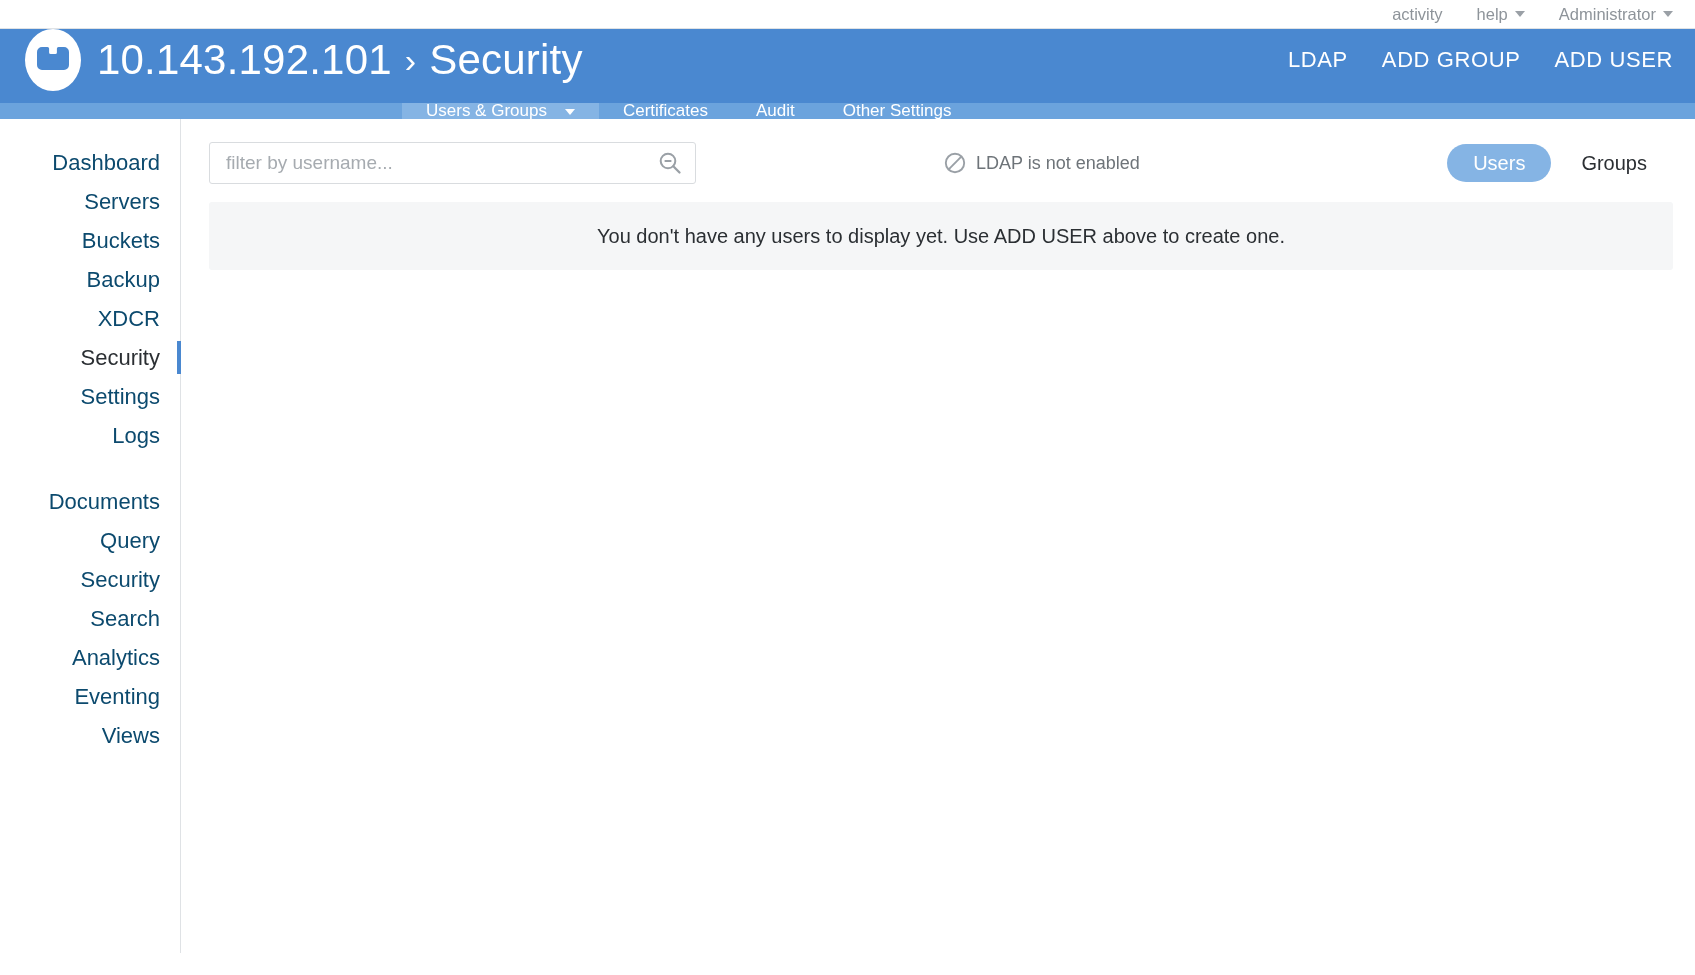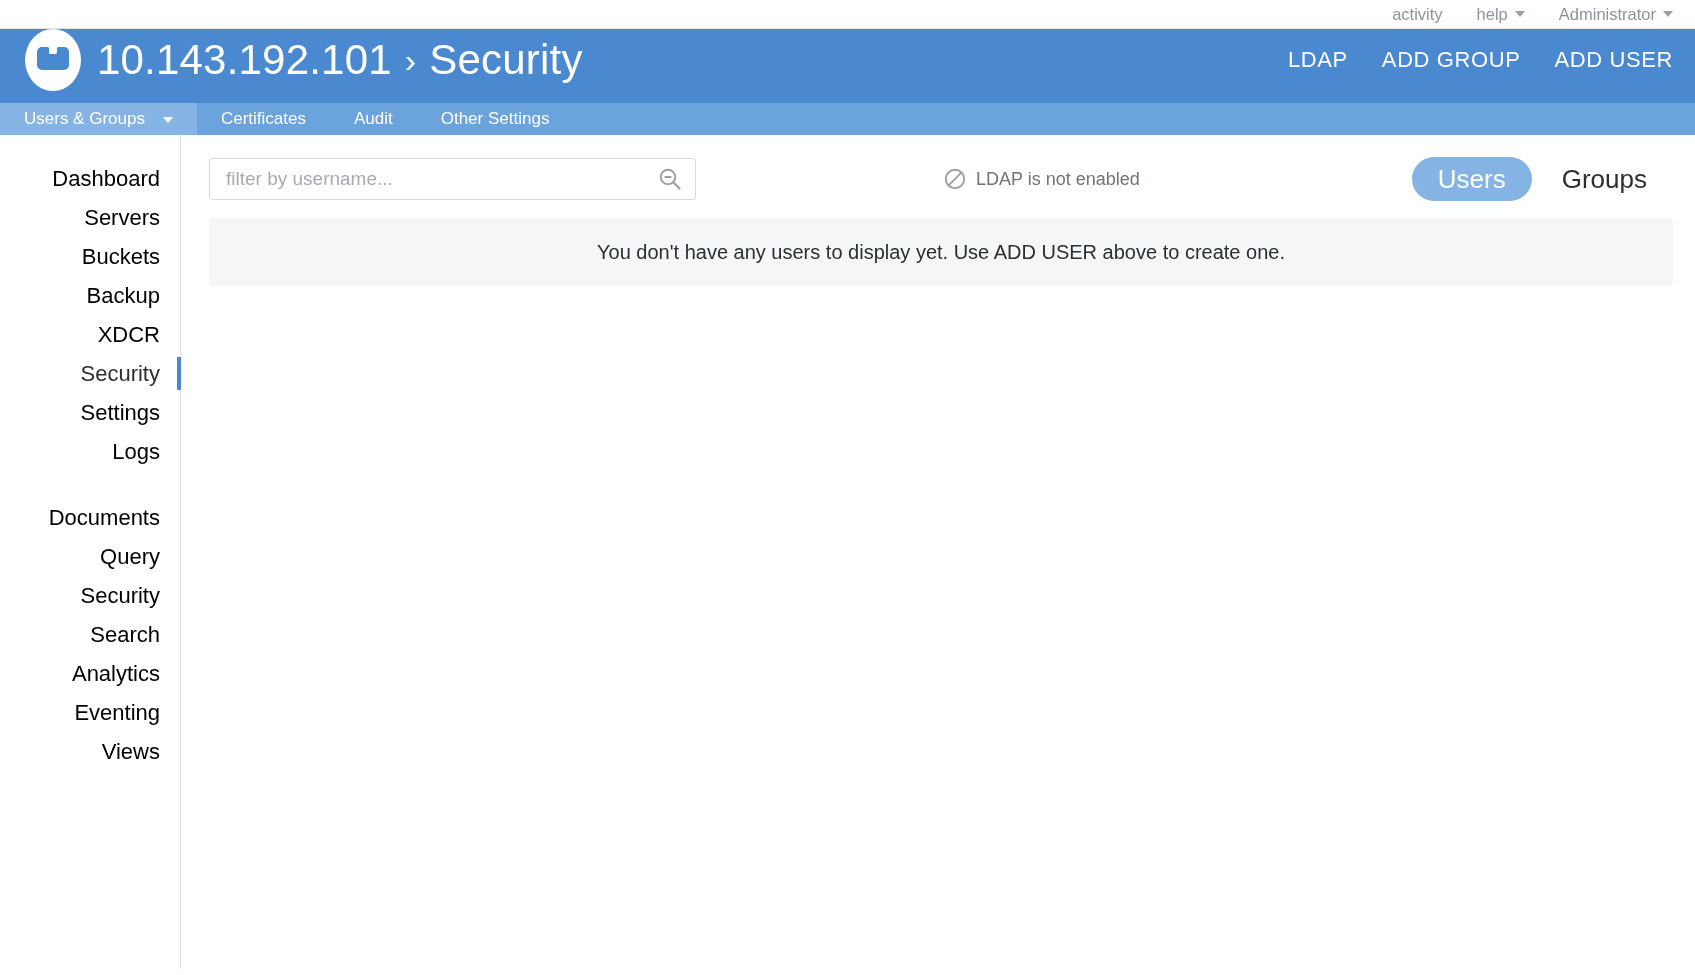--- a/index.html
+++ b/index.html
@@ -79,24 +79,25 @@
   .header-action {
     color: #ffffff;
     font-size: 22px;
     letter-spacing: .6px;
     cursor: pointer;
     white-space: nowrap;
   }
 
   
   .subnav {
-    height: 32px;
+    height: 16px;
     background: #6ba3dd;
     display: flex;
     align-items: stretch;
+    padding-left: 402px;
   }
   .subtab {
     display: flex;
     align-items: center;
     justify-content: center;
     gap: 18px;
     padding: 0 24px;
     color: #ffffff;
     font-size: 17px;
     cursor: pointer;
@@ -126,21 +127,21 @@
     padding-top: 24px;
     display: flex;
     flex-direction: column;
     align-items: stretch;
     position: relative;
   }
   .nav-item {
     position: relative;
     text-align: right;
     padding: 6.5px 20px 6.5px 0;
-    color: #000000;
+    color: #0c4a6e;
     font-size: 22px;
     font-weight: 400;
     cursor: pointer;
     white-space: nowrap;
   }
   .nav-item.active { color: #2b2f33; }
   .nav-item.active::after {
     content: "";
     position: absolute;
     right: -1px;
@@ -196,21 +197,21 @@
     white-space: nowrap;
   }
 
   .toggle-group {
     margin-left: auto;
     display: flex;
     align-items: center;
     gap: 4px;
   }
   .toggle-btn {
-    font-size: 26px;
+    font-size: 20px;
     color: #2b2f33;
     padding: 9px 26px;
     border-radius: 22px;
     cursor: pointer;
     white-space: nowrap;
     line-height: 1;
   }
   .toggle-btn.active {
     background: #85b4e4;
     color: #ffffff;

